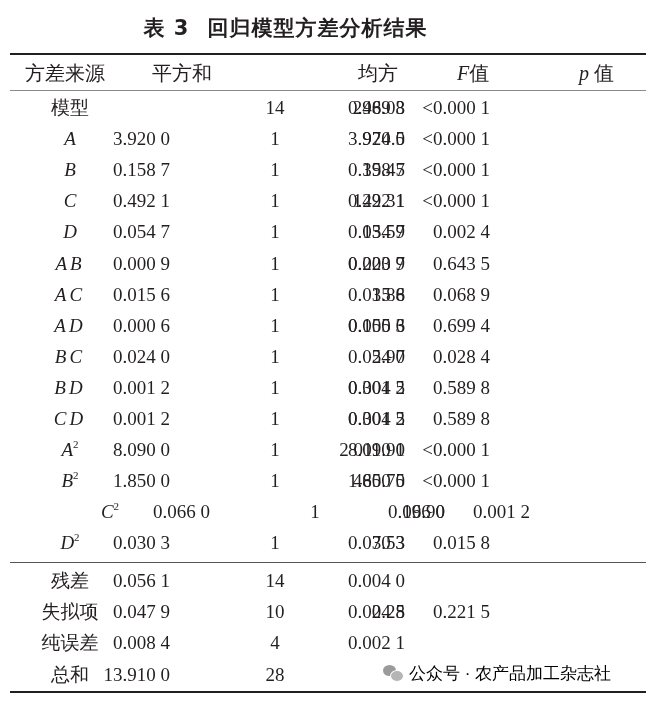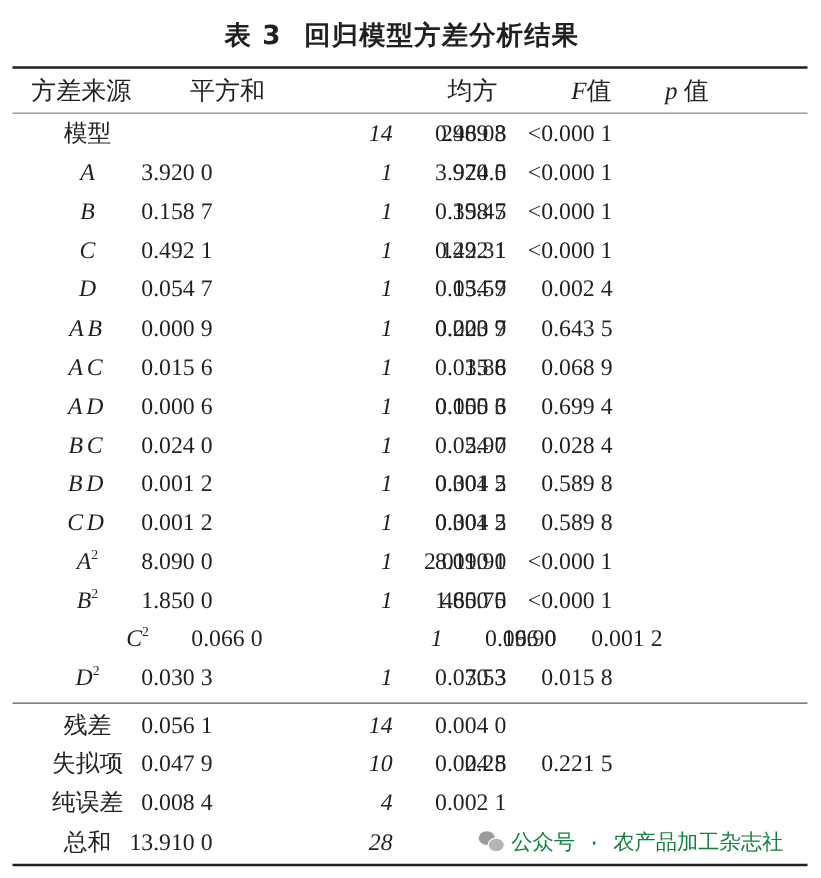--- a/index.html
+++ b/index.html
@@ -1,45 +1,45 @@
 <!DOCTYPE html>
 <html><head>
 <meta charset="utf-8">
 <style>
   html, body { margin: 0; padding: 0; background: #ffffff; }
   body { width: 657px; height: 702px; position: relative; overflow: hidden;
          font-family: "Liberation Serif", "DejaVu Serif", serif; color: #231f20; }
   .title { position: absolute; top: 14px; left: 0; width: 571px; text-align: center;
            font-family: "DejaVu Sans", "Liberation Sans", sans-serif; font-weight: bold;
-           font-size: 21px; letter-spacing: 1px; color: #231f20; margin-left: 36px; }
+           font-size: 21px; letter-spacing: 1px; color: #231f20; }
   .title .num { margin-right: 18px; }
   .rule { position: absolute; left: 10px; width: 636px; }
   .rule.top { top: 53px; height: 2px; background: #231f20; }
   .rule.head { top: 90px; height: 1px; background: #8a8a8a; }
   .rule.mid { top: 562px; height: 1px; background: #555; }
   .rule.bot { top: 691px; height: 2px; background: #231f20; }
   .row { position: absolute; left: 0; width: 657px; height: 31px; font-size: 19px; }
   .cell { position: absolute; top: 0; line-height: 31px; white-space: nowrap; }
   .c0 { left: 20px; width: 100px; text-align: center; }
   .c1r { right: 487px; text-align: right; }
-  .c2 { left: 264px; width: 50px; text-align: right; font-style: italic; }
+  .c2 { left: 250px; width: 50px; text-align: center; }
   .c3 { left: 348px; text-align: center; }
   .c4 { right: 252px; text-align: right; }
   .c5 { right: 167px; text-align: right; }
   .hdr .cell { line-height: 36px; font-size: 20px; }
   .hdr .h0 { left: 25px; }
   .hdr .h1 { left: 152px; }
   .hdr .h2 { left: 255px; }
   .hdr .h3 { left: 358px; }
   .hdr .h4 { left: 457px; }
-  .hdr .h5 { left: 532px; }
+  .hdr .h5 { left: 579px; }
   .it { font-style: italic; }
   sup { font-size: 11px; vertical-align: 8px; line-height: 0; }
   .watermark { position: absolute; top: 662px; left: 383px; font-size: 17px;
-               font-family: Liberation Mono, monospace; color: #15803d; }
+               font-family: Liberation Sans, sans-serif; color: #000000; }
   .wm-icon { display: inline-block; width: 20px; height: 16px; position: relative; vertical-align: -2px; margin-right: 6px; }
   .wm-icon .b1 { position: absolute; left: 0; top: 0; width: 13px; height: 11px; border-radius: 50%; background: #9a9a9a; }
   .wm-icon .b2 { position: absolute; left: 7px; top: 5px; width: 12px; height: 10px; border-radius: 50%; background: #b5b5b5; border: 1px solid #fff; }
 </style>
 </head>
 <body>
 
 <div class="title">
   <span class="num">表 3</span><span>回归模型方差分析结果</span>
 </div>

